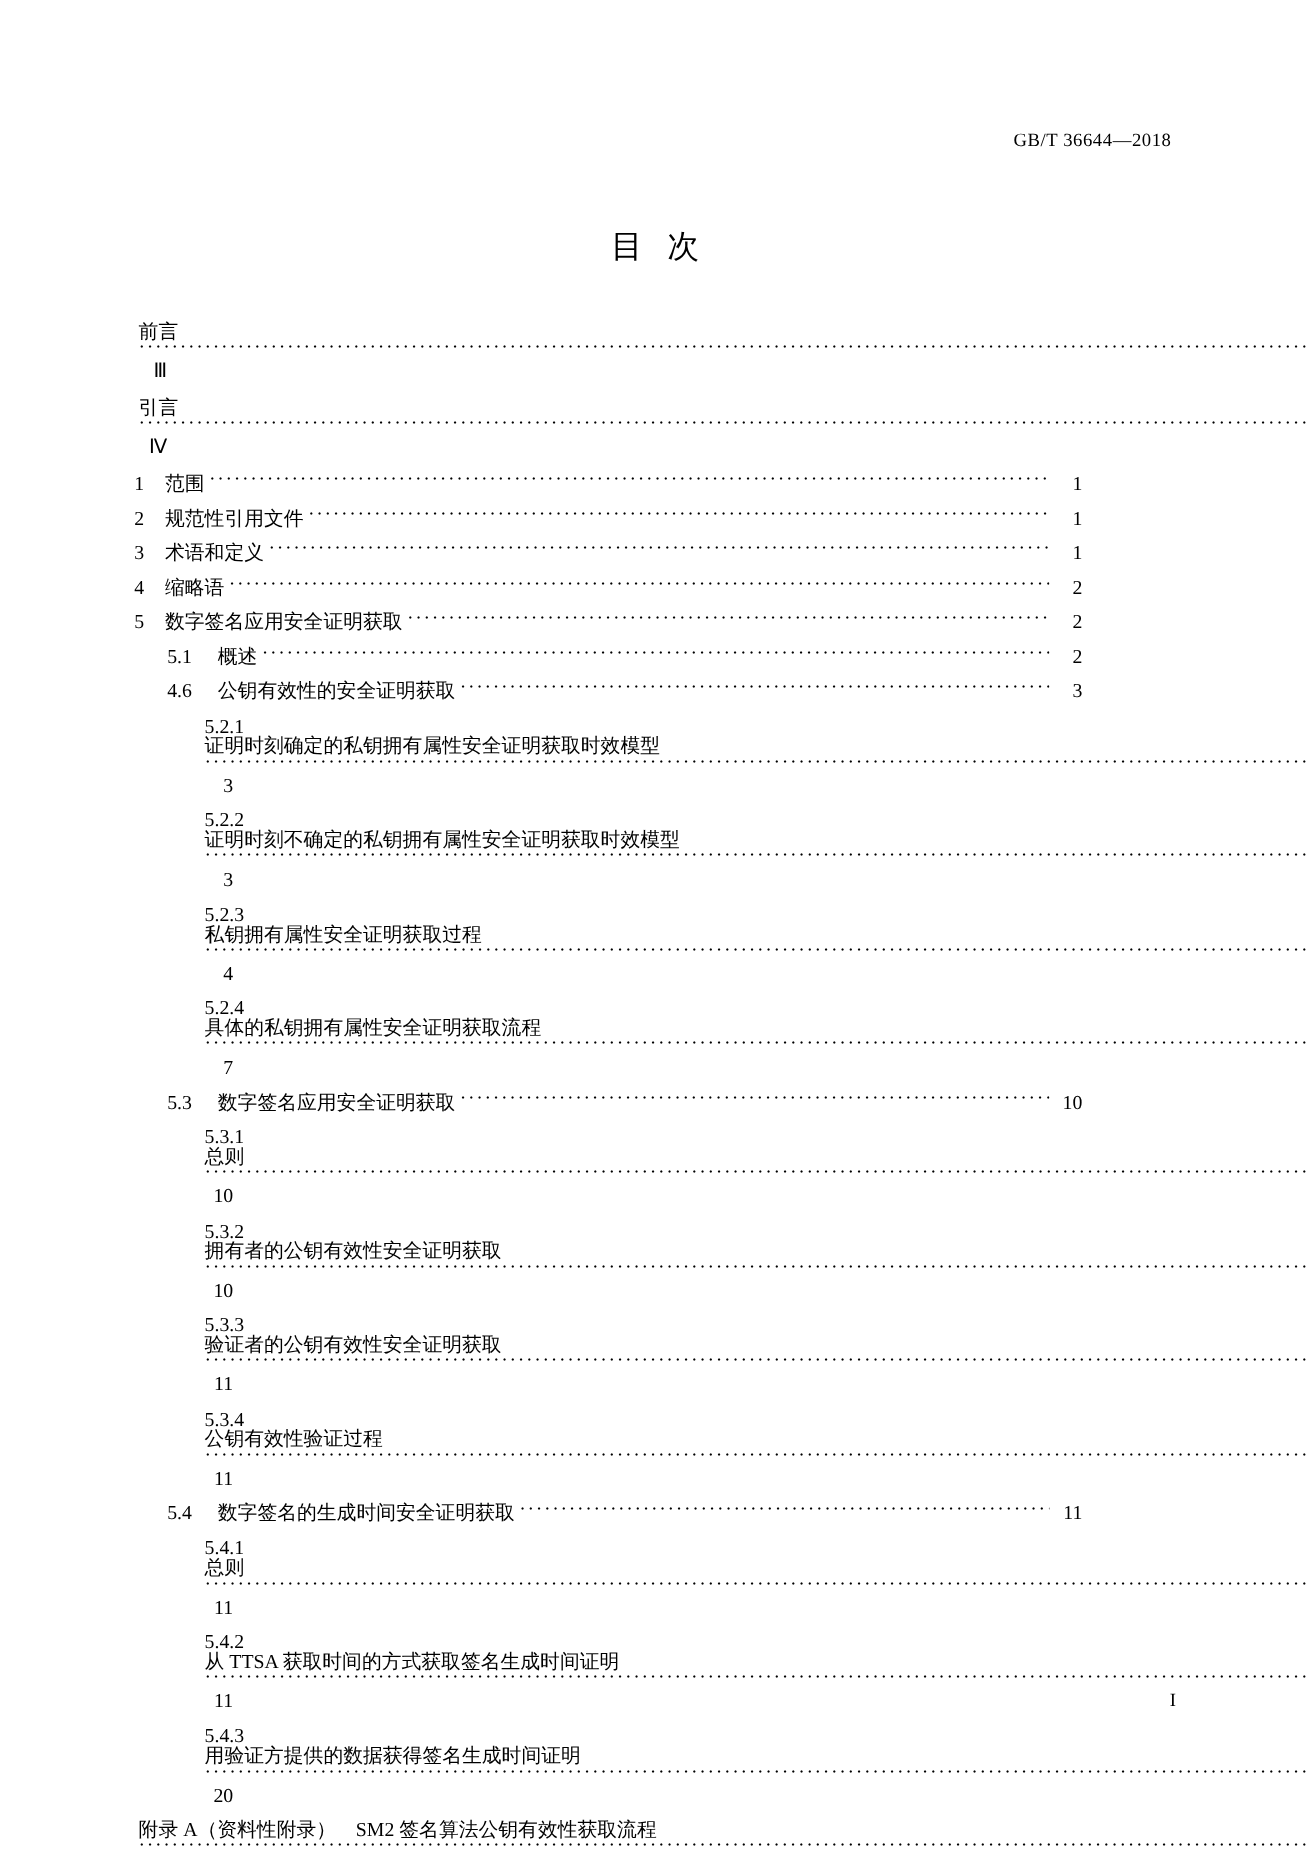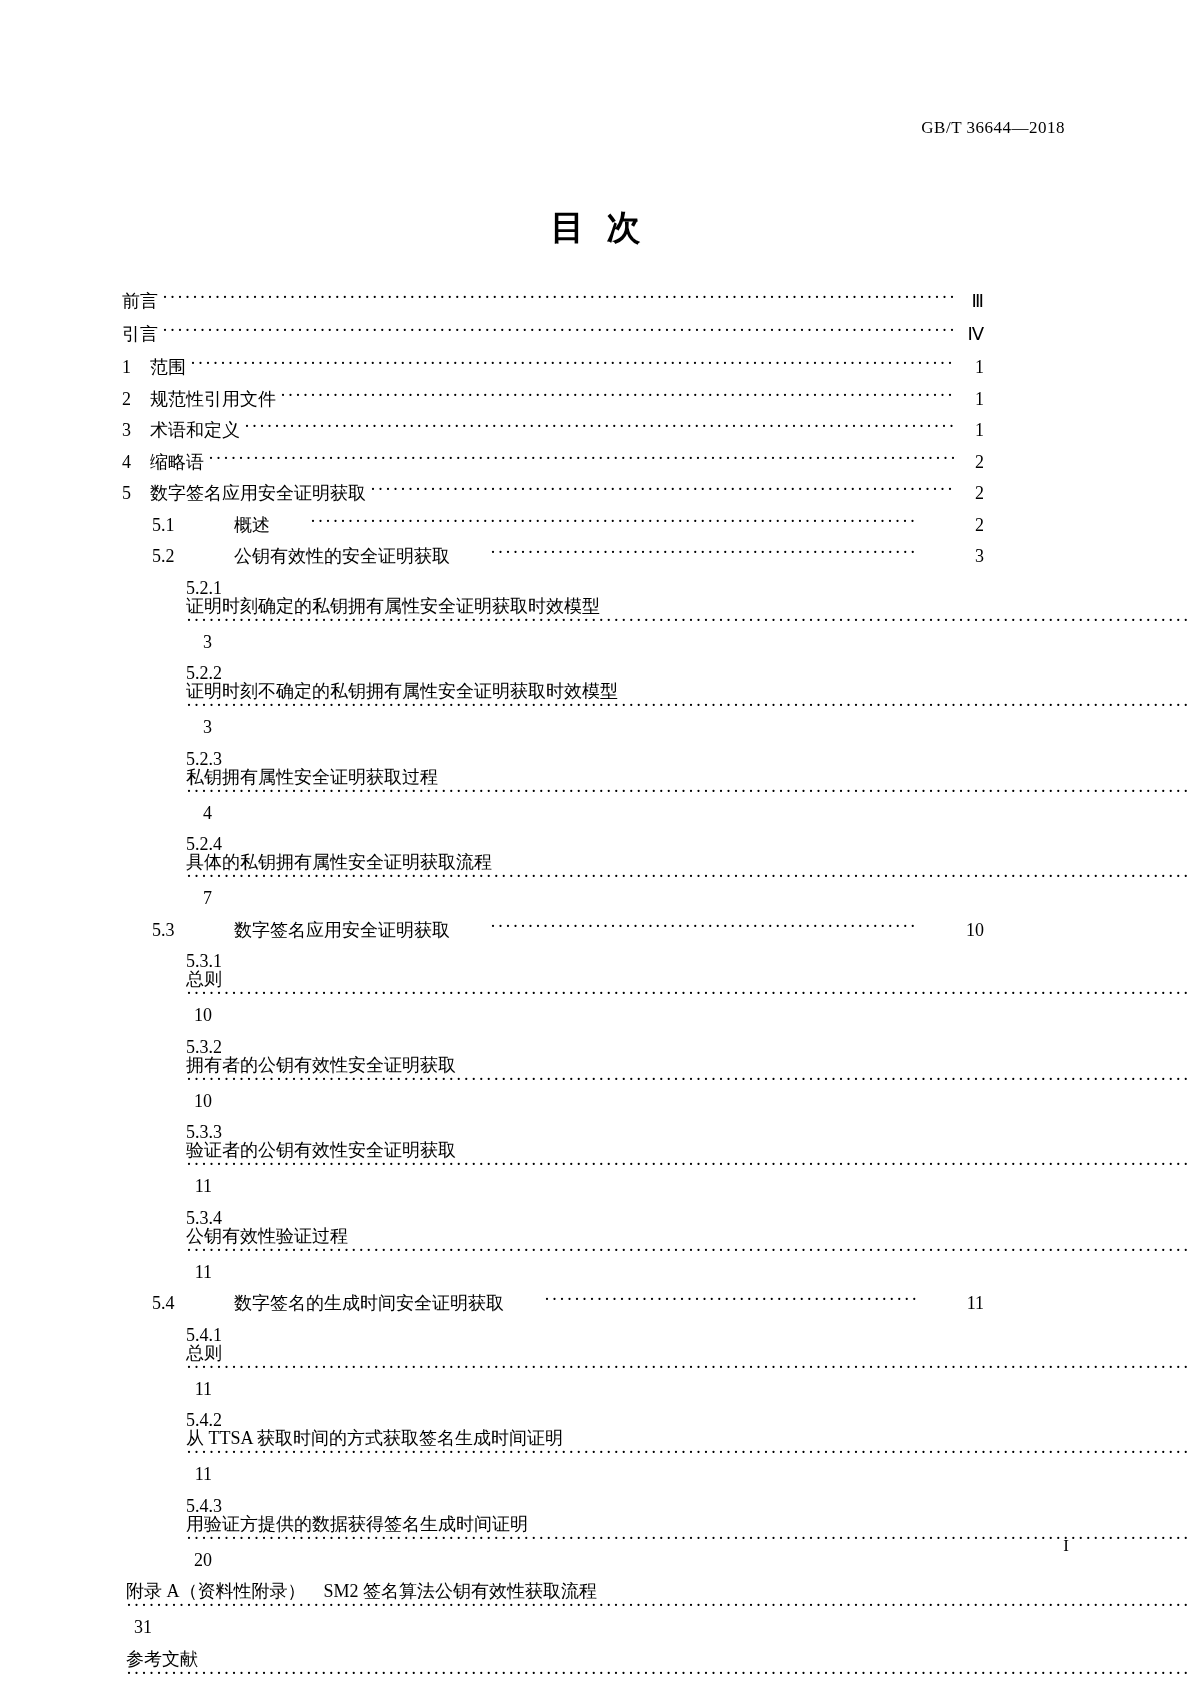--- a/index.html
+++ b/index.html
@@ -27,22 +27,22 @@
     font-size: 17px;
     letter-spacing: 0.5px;
     white-space: nowrap;
   }
   .doc-title {
     position: absolute;
     top: 205px;
     left: 0;
     width: 100%;
     text-align: center;
-    font-size: 34px;
-    font-weight: bold;
+    font-size: 29px;
+    font-weight: normal;
     letter-spacing: 22px;
     text-indent: 22px;
     font-family: "DejaVu Serif", serif;
   }
   .toc {
     position: absolute;
     top: 292px;
     left: 122px;
     width: 862px;
   }
@@ -73,23 +73,23 @@
     letter-spacing: 1.5px;
   }
   .toc-row .page-no {
     flex: 0 0 auto;
     text-align: right;
     min-width: 26px;
     font-family: "Liberation Serif", serif;
   }
 
   
-  .lvl-front { padding-left: 0px; }
+  .lvl-front { padding-left: 0px; flex-direction: column; }
   .lvl-1 { padding-left: 0px; }
-  .lvl-2 { padding-left: 30px; gap: 36px; }
+  .lvl-2 { padding-left: 30px; }
   .lvl-3 { padding-left: 60px; flex-direction: column; }
   .lvl-annex { padding-left: 0px; flex-direction: column; }
 
   .num-w1 { width: 28px; }
   .num-w2 { width: 46px; }
   .num-w3 { width: 68px; }
 
   .gap-top-front { margin-bottom: 15px; }
 
   .page-number {
@@ -150,21 +150,21 @@
         <span class="leader">····························································································································································································</span>
         <span class="page-no">2</span>
       </div>
       <div class="toc-row lvl-2">
         <span class="num num-w2">5.1</span>
         <span class="label">概述</span>
         <span class="leader">····························································································································································································</span>
         <span class="page-no">2</span>
       </div>
       <div class="toc-row lvl-2">
-        <span class="num num-w2">5.2</span>
+        <span class="num num-w2">4.6</span>
         <span class="label">公钥有效性的安全证明获取</span>
         <span class="leader">····························································································································································································</span>
         <span class="page-no">3</span>
       </div>
       <div class="toc-row lvl-3">
         <span class="num num-w3">5.2.1</span>
         <span class="label">证明时刻确定的私钥拥有属性安全证明获取时效模型</span>
         <span class="leader">····························································································································································································</span>
         <span class="page-no">3</span>
       </div>

